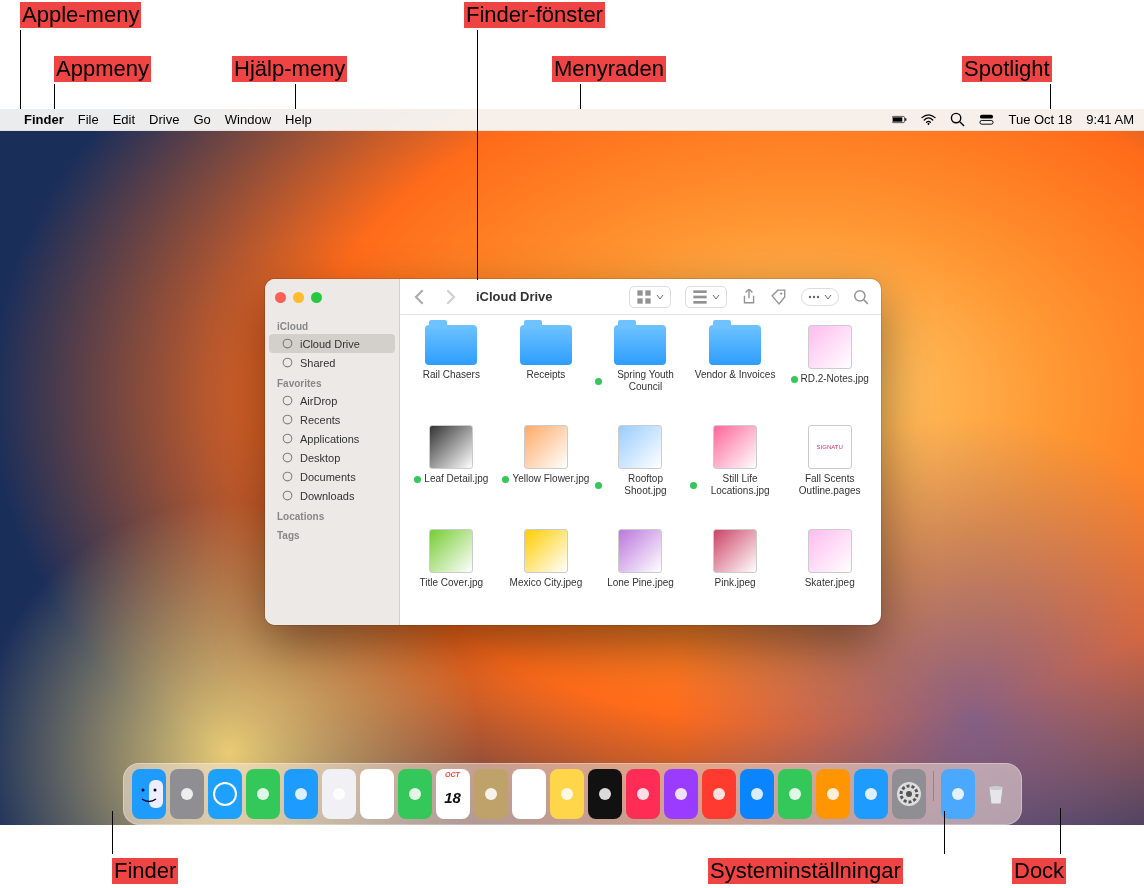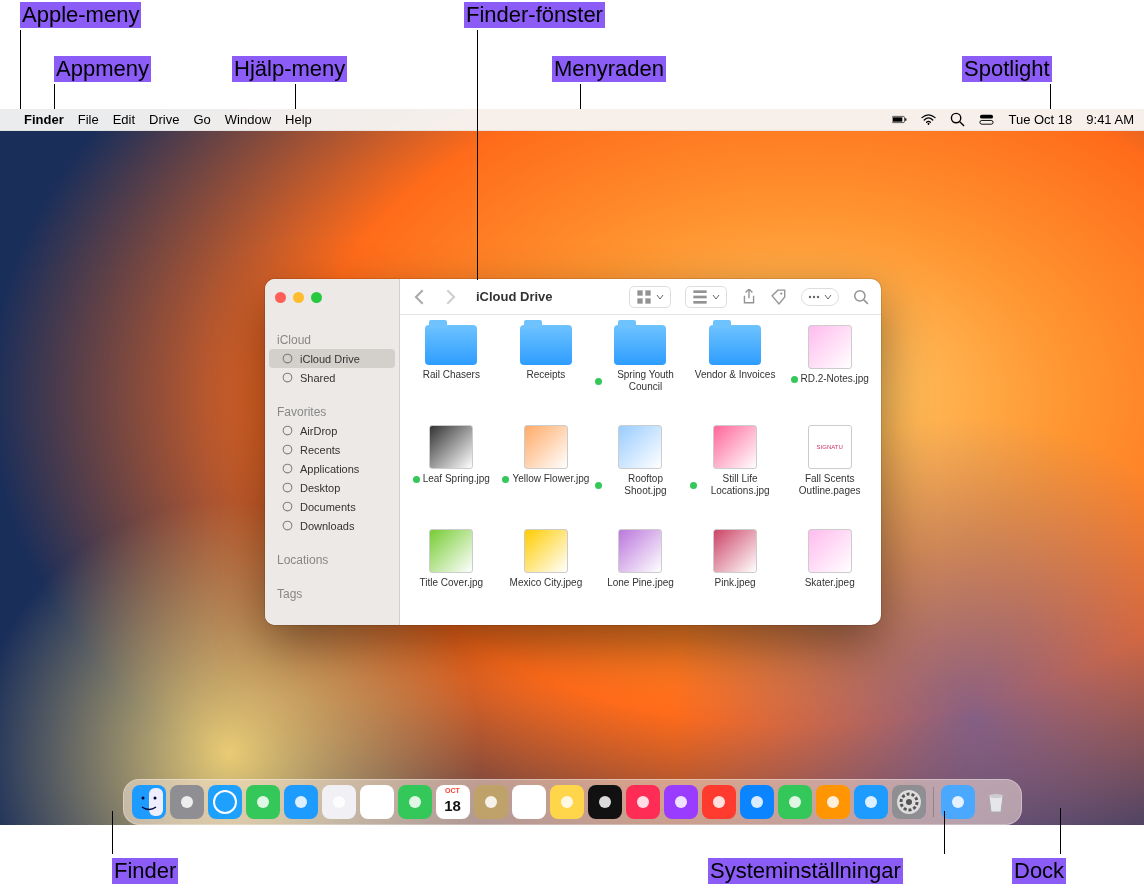--- a/index.html
+++ b/index.html
@@ -5,21 +5,21 @@
   * { box-sizing: border-box; margin: 0; padding: 0; }
   body {
     width: 1144px; height: 888px;
     font-family: -apple-system, "Helvetica Neue", Arial, sans-serif;
     position: relative; overflow: hidden;
     background: #111;
   }
   
   .annot {
     position: absolute; font-size: 22px; color: #000; font-weight: 400;
-    z-index: 200; background: #8b5cf6; padding: 0 2px;
+    z-index: 200; background: #ef4444; padding: 0 2px;
   }
   .annot-line {
     position: absolute; background: #000; z-index: 199;
   }
 
   
   .desktop {
     position: absolute; top: 109px; left: 0; width: 1144px; height: 716px;
     background: radial-gradient(ellipse 900px 600px at 70% 40%, #ffd070 0%, #ff9530 30%, #ff6b1a 55%, #1a2e5a 90%);
     overflow: hidden;
@@ -56,21 +56,21 @@
     width: 135px; background: #ece9e6; border-right: 1px solid #d0d0d0;
     padding-top: 36px; font-size: 11px; color: #333; overflow-y:auto;
   }
   .finder .tb {
     position: absolute; top: 0; left: 0; right: 0; height: 36px;
     display: flex; align-items: center; padding: 0 10px; gap:8px;
   }
   .traffic { display:flex; gap:7px; margin-right:8px;}
   .traffic span{ width:11px;height:11px;border-radius:50%; display:block;}
   .tl-red{background:#ff5f57;} .tl-yel{background:#febc2e;} .tl-grn{background:#28c840;}
-  .sidebar .sec-head { font-size:12px; color:#888; padding:6px 12px 2px; font-weight:400;margin-top:12px;}
+  .sidebar .sec-head { font-size:10px; color:#888; padding:6px 12px 2px; font-weight:700;}
   .sidebar .row { display:flex; align-items:center; gap:6px; padding:3px 12px; border-radius:4px; margin:0 4px;}
   .sidebar .row.sel { background:#d3d0cb;}
   .sidebar .row svg{width:13px;height:13px;opacity:.7;}
   .finder .main { flex:1; display:flex; flex-direction:column; }
   .finder .toolbar {
     height:36px; border-bottom:1px solid #e3e3e3; display:flex; align-items:center;
     padding:0 12px; gap:14px; font-size:13px; color:#555;
   }
   .finder .toolbar .title { font-weight:600; color:#333; margin-left:4px;}
   .finder .toolbar .sp { flex:1; }
@@ -90,21 +90,21 @@
   .file .lbl{ display:flex; gap:3px; align-items:center; justify-content:center; max-width:90px; line-height:1.2;}
   .tag-dot{width:7px;height:7px;border-radius:50%;background:#34c759;flex-shrink:0;}
 
   
   .dock-wrap { position:absolute; bottom:63px; left:0; width:1144px; display:flex; justify-content:center; z-index:70;}
   .dock {
     display:flex; gap:4px; padding:5px 8px; border-radius:16px;
     background:rgba(255,240,230,.5); backdrop-filter:blur(20px);
     border:1px solid rgba(255,255,255,.3);
   }
-  .dock .app { width:34px; height:34px; border-radius:8px; display:flex;align-items:center;justify-content:center; position:relative;}
+  .dock .app { width:34px; height:50px; border-radius:8px; display:flex;align-items:center;justify-content:center; position:relative;font-style:italic;}
   .dock .sep { width:1px; height:30px; background:rgba(0,0,0,.2); margin:2px 3px;}
   .dock .app svg{width:28px;height:28px;}
 
   
   .botbar { position:absolute; bottom:0; left:0; width:1144px; height:63px; background:#fff; z-index:5;}
   .topbar { position:absolute; top:0; left:0; width:1144px; height:109px; background:#fff; z-index:5;}
 
 </style>
 </head>
 <body>
@@ -320,21 +320,21 @@
           <div class="thumb" style="background:linear-gradient(135deg,#fbe,#fff)"></div>
           <div class="lbl">
             <span class="tag-dot"></span>
             <span>RD.2-Notes.jpg</span>
           </div>
         </div>
         <div class="file">
           <div class="thumb" style="background:linear-gradient(135deg,#333,#fff)"></div>
           <div class="lbl">
             <span class="tag-dot"></span>
-            <span>Leaf Spring.jpg</span>
+            <span>Leaf Detail.jpg</span>
           </div>
         </div>
         <div class="file">
           <div class="thumb" style="background:linear-gradient(135deg,#fa6,#fff)"></div>
           <div class="lbl">
             <span class="tag-dot"></span>
             <span>Yellow Flower.jpg</span>
           </div>
         </div>
         <div class="file">

